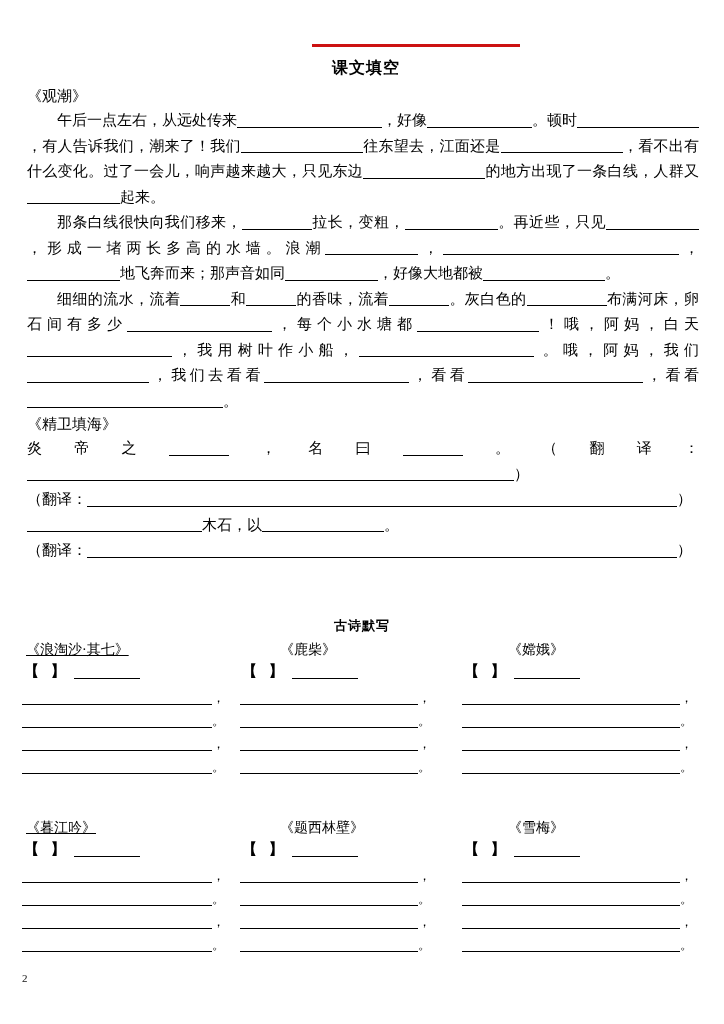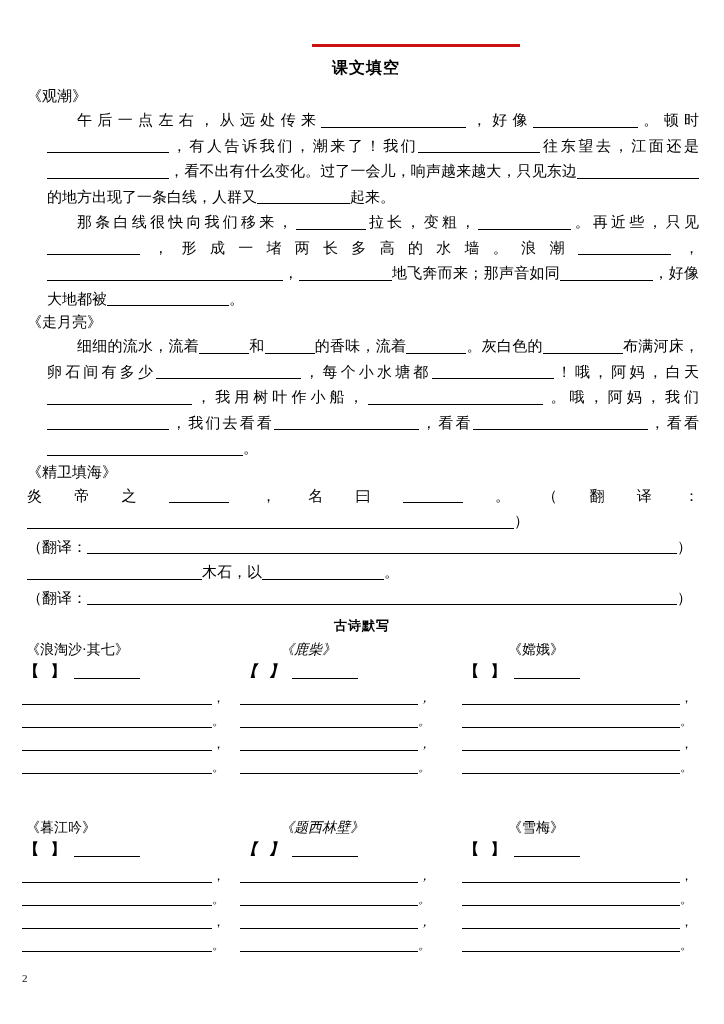--- a/index.html
+++ b/index.html
@@ -63,21 +63,21 @@
   }
 
   .para {
     font-size: 15px;
     line-height: 25.5px;
     margin: 0;
     text-align: justify;
     text-justify: inter-ideograph;
     letter-spacing: 0px;
   }
-  .para.indent { text-indent: 2em; margin-left: 20px; }
+  .para.indent { text-indent: 2em; }
 
   
   .bl {
     display: inline-block;
     border-bottom: 1.3px solid #000;
     height: 0.95em;
     vertical-align: -0.18em;
   }
   .bl.w5  { width: 50px; }
   .bl.w6  { width: 60px; }
@@ -111,30 +111,30 @@
     width: 724px;
   }
   .poem-grid.row1 { top: 640px; }
   .poem-grid.row2 { top: 818px; }
 
   .poem-col {
     position: absolute;
     top: 0;
   }
   .poem-col.c1 { left: 22px;  width: 200px; }
-  .poem-col.c2 { left: 240px; width: 190px; font-style: italic; }
+  .poem-col.c2 { left: 240px; width: 190px; }
   .poem-col.c3 { left: 462px; width: 224px; }
 
   .poem-title {
     font-size: 14px;
     line-height: 20px;
     height: 20px;
     white-space: nowrap;
   }
-  .poem-col.c1 .poem-title { padding-left: 4px; }
+  .poem-col.c1 .poem-title { padding-left: 4px; text-decoration: underline; }
   .poem-col.c2 .poem-title { padding-left: 40px; }
   .poem-col.c3 .poem-title { padding-left: 46px; }
 
   .poem-author-line {
     font-size: 15px;
     font-weight: bold;
     line-height: 22px;
     height: 24px;
     white-space: nowrap;
     padding-left: 2px;
@@ -187,21 +187,20 @@
 
 <div class="page">
 
   <div class="title-rule"></div>
   <div class="doc-title">课文填空</div>
 
   <div class="content">
       <div class="sec-title">《观潮》</div>
       <p class="para indent"><span>午后一点左右，从远处传来</span><span class="bl w14"></span><span>，好像</span><span class="bl w10"></span><span>。顿时</span><span class="bl w12"></span><span>，有人告诉我们，潮来了！我们</span><span class="bl w12"></span><span>往东望去，江面还是</span><span class="bl w12"></span><span>，看不出有什么变化。过了一会儿，响声越来越大，只见东边</span><span class="bl w12"></span><span>的地方出现了一条白线，人群又</span><span class="bl w9"></span><span>起来。</span></p>
       <p class="para indent"><span>那条白线很快向我们移来，</span><span class="bl w7"></span><span>拉长，变粗，</span><span class="bl w9"></span><span>。再近些，只见</span><span class="bl w9"></span><span>，形成一堵两长多高的水墙。浪潮</span><span class="bl w9"></span><span>，</span><span class="bl w23"></span><span>，</span><span class="bl w9"></span><span>地飞奔而来；那声音如同</span><span class="bl w9"></span><span>，好像大地都被</span><span class="bl w12"></span><span>。</span></p>
-      <div class="sec-title">《走月亮》</div>
       <p class="para indent"><span>细细的流水，流着</span><span class="bl w5"></span><span>和</span><span class="bl w5"></span><span>的香味，流着</span><span class="bl w6"></span><span>。灰白色的</span><span class="bl w8"></span><span>布满河床，卵石间有多少</span><span class="bl w14"></span><span>，每个小水塘都</span><span class="bl w12"></span><span>！哦，阿妈，白天</span><span class="bl w14"></span><span>，我用树叶作小船，</span><span class="bl w17"></span><span> 。哦，阿妈，我们</span><span class="bl w12"></span><span>，我们去看看</span><span class="bl w14"></span><span>，看看</span><span class="bl w17"></span><span>，看看</span><span class="bl w19"></span><span>。</span></p>
       <div class="sec-title">《精卫填海》</div>
       <p class="para"><span>炎帝之</span><span class="bl w6"></span><span>，名曰</span><span class="bl w6"></span><span>。（翻译：</span><span class="bl wtrans"></span><span>）</span></p>
       <p class="para"><span>（翻译：</span><span class="bl wfull"></span><span>）</span></p>
       <p class="para"><span class="bl w17"></span><span>木石，以</span><span class="bl w12"></span><span>。</span></p>
       <p class="para"><span>（翻译：</span><span class="bl wfull"></span><span>）</span></p>
     </div>
 
   <div class="sub-title">古诗默写</div>
 

